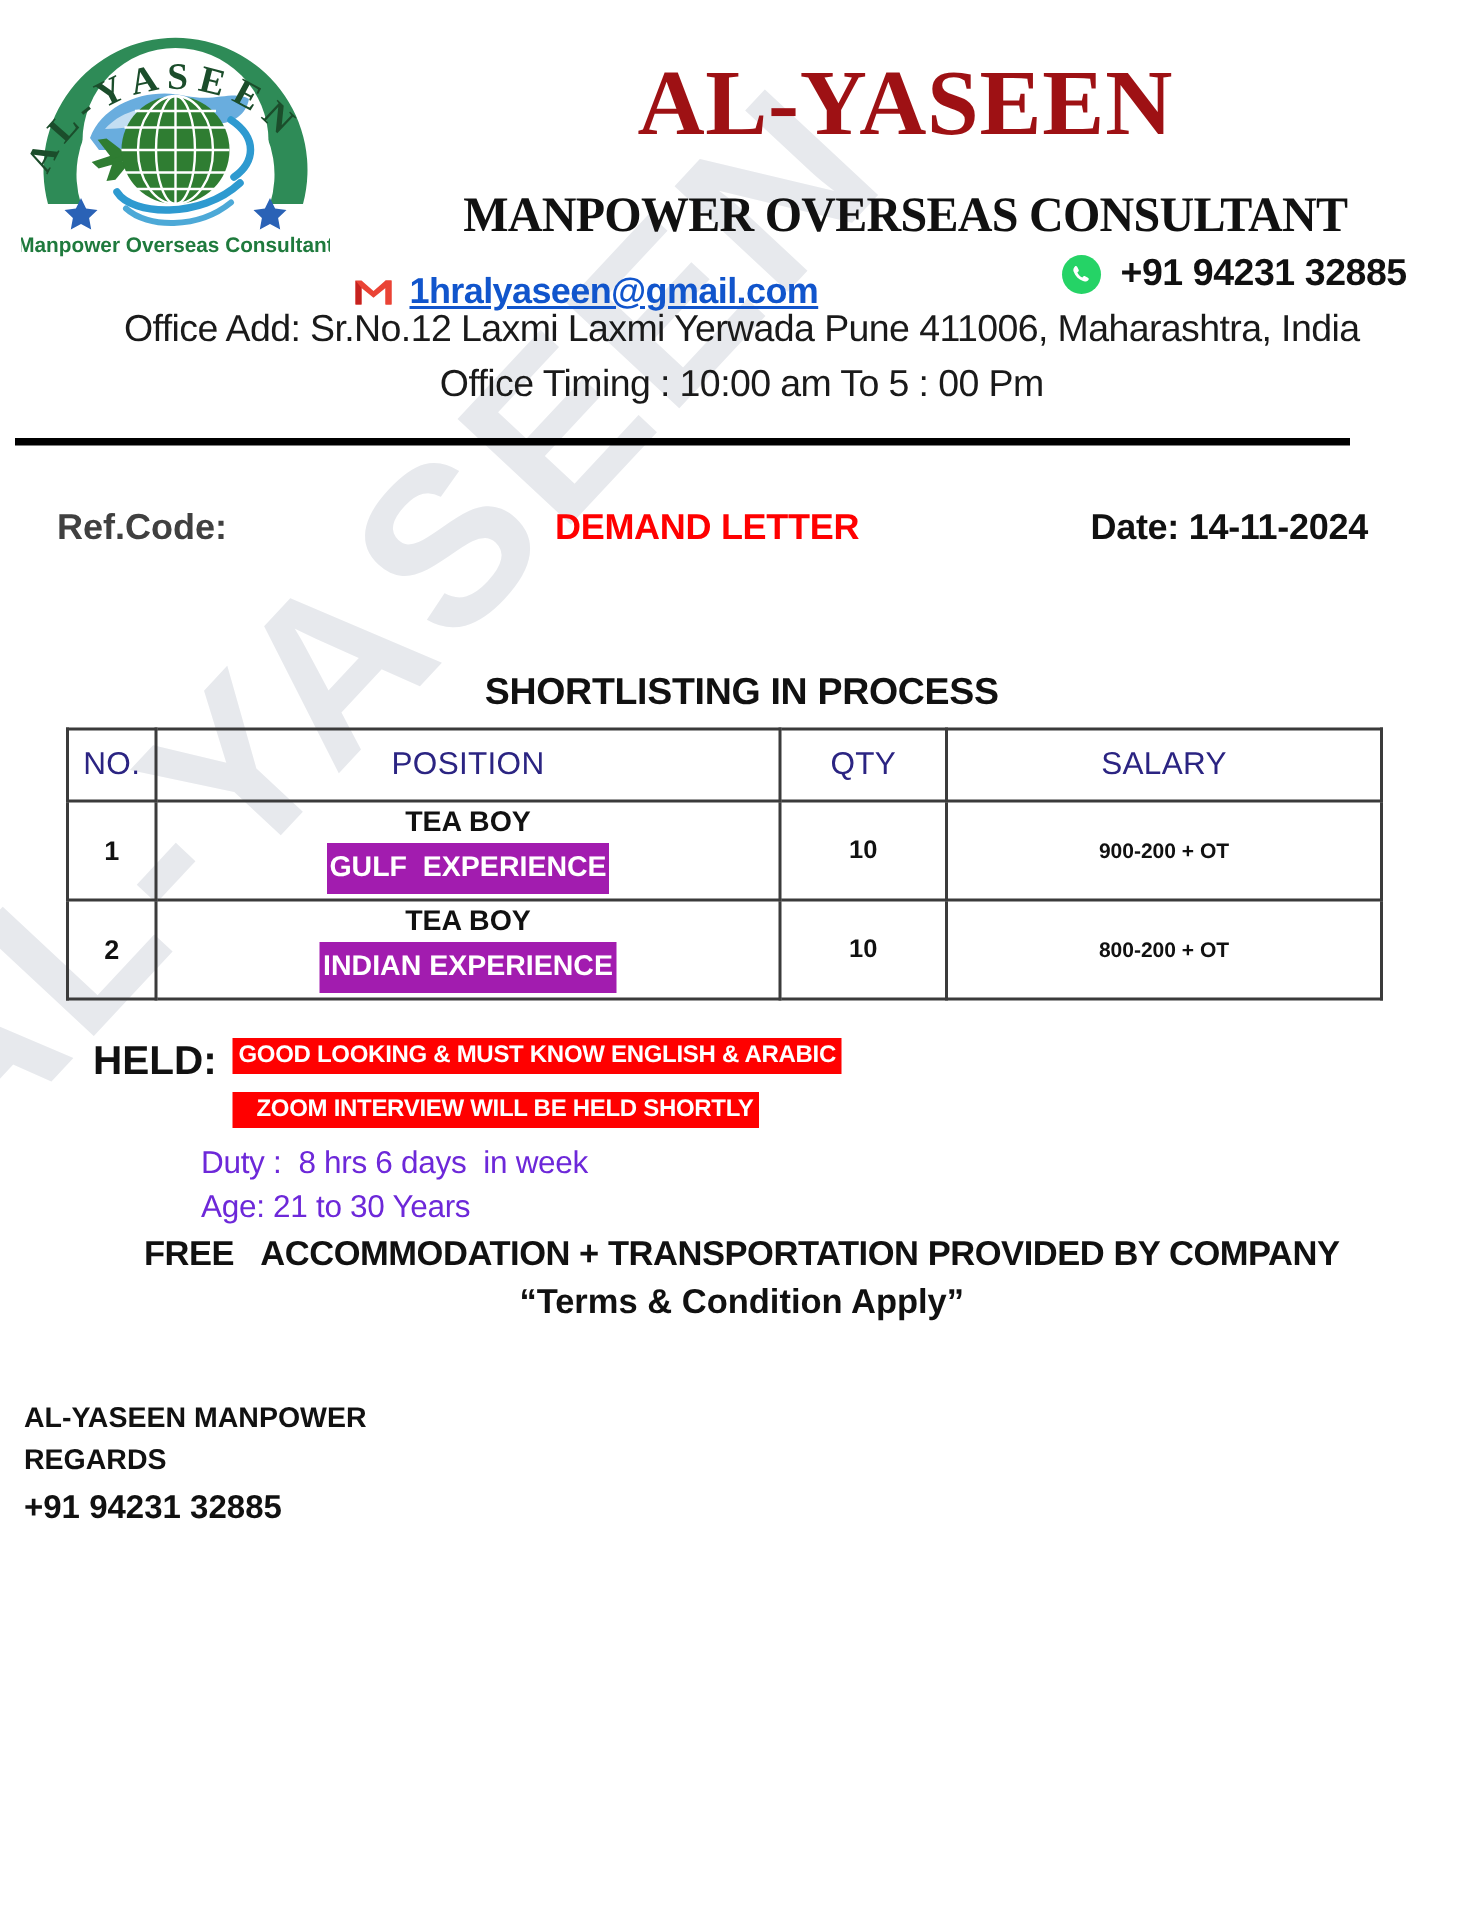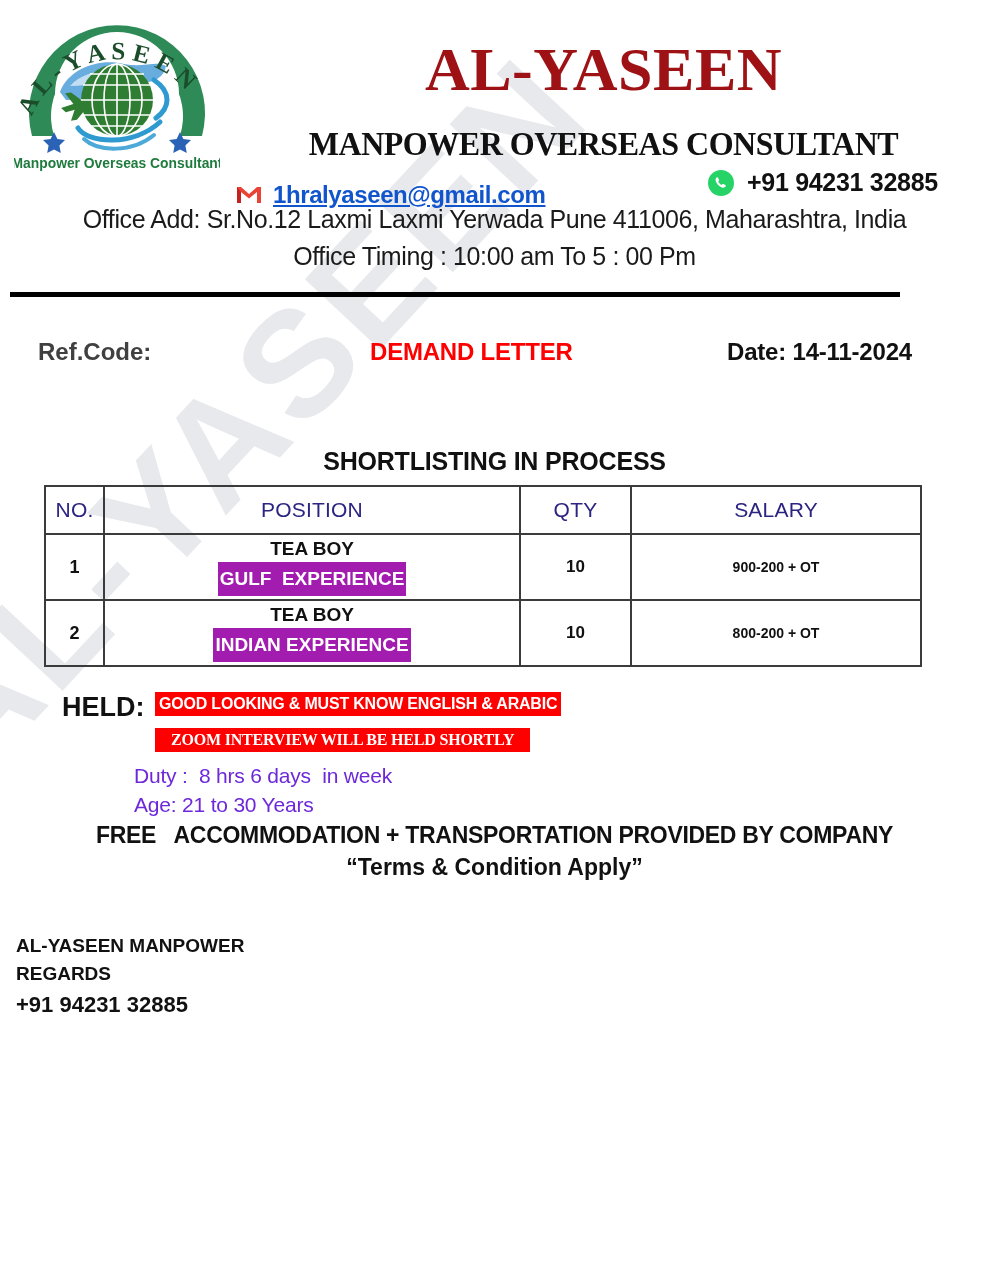--- a/index.html
+++ b/index.html
@@ -274,21 +274,21 @@
     left: 155px;
     background: #ff0000;
     color: #ffffff;
     font-size: 16px;
     font-weight: bold;
     letter-spacing: -0.2px;
     padding: 3px 4px;
     white-space: nowrap;
   }
   .note-hl-1 { top: 0px; }
-  .note-hl-2 { top: 36px; padding-left: 16px; padding-right: 16px; font-family: Liberation Serif, serif; }
+  .note-hl-2 { top: 36px; padding-left: 16px; padding-right: 4px; }
 
   .note-line {
     position: absolute;
     font-size: 21px;
     font-weight: normal;
     color: #6d28d9;
     letter-spacing: -0.2px;
     white-space: pre;
   }
   .duty-line { left: 134px; top: 72px; }

